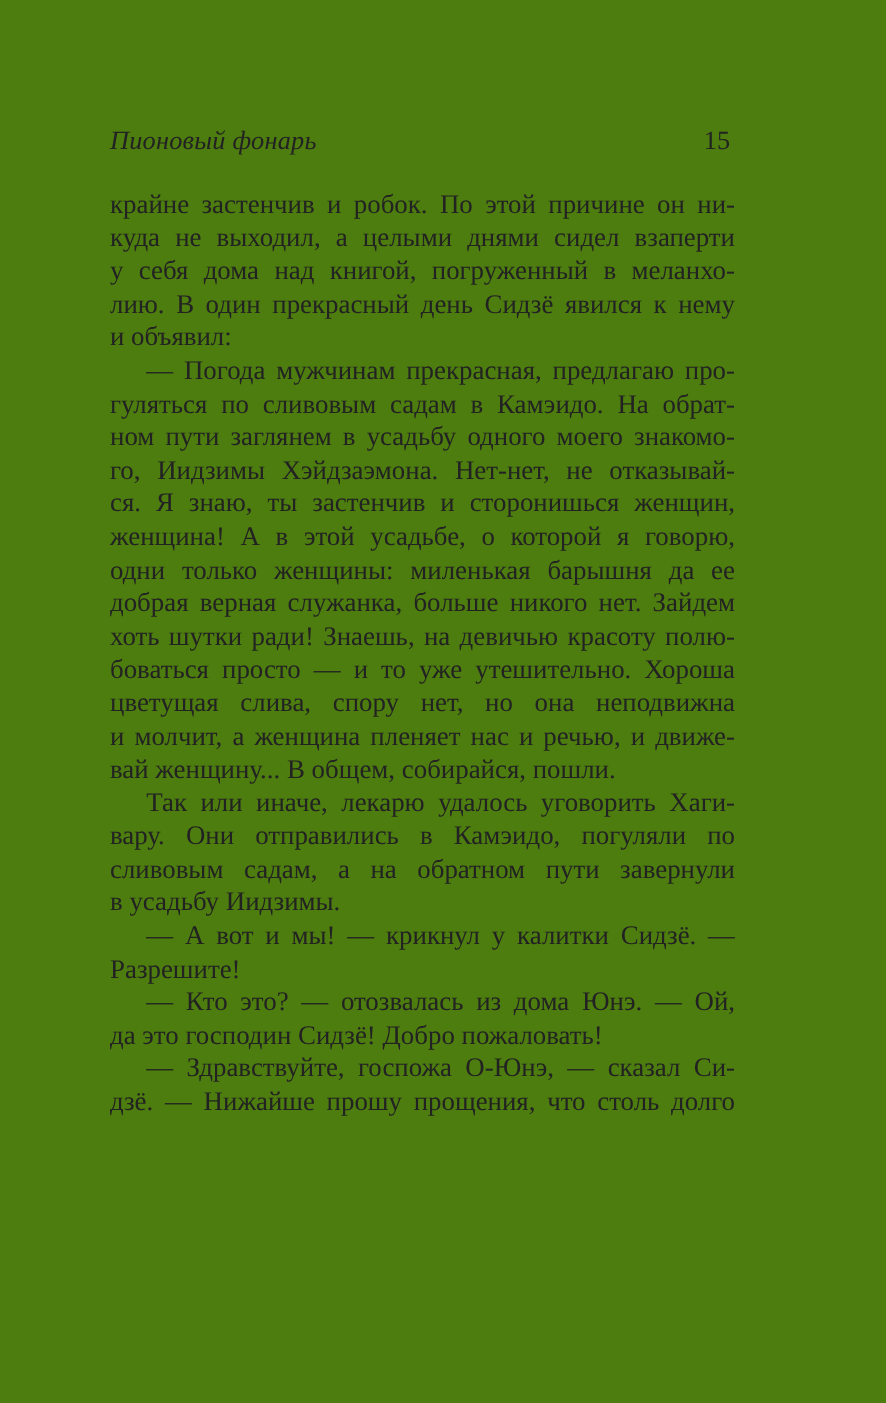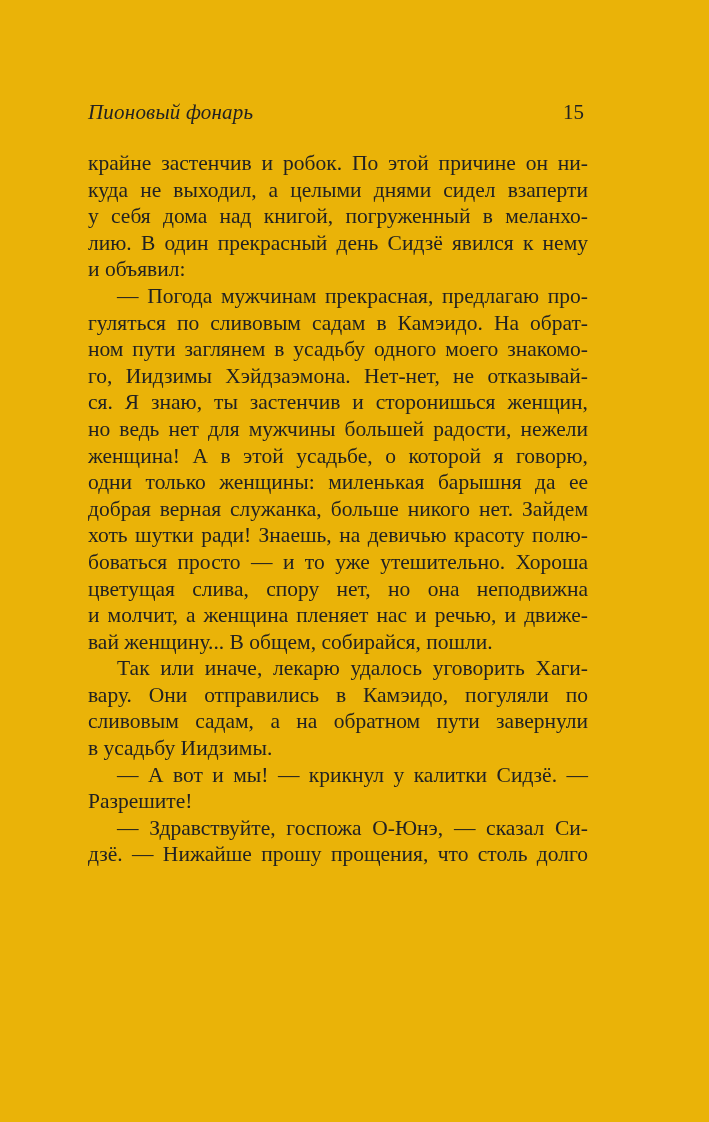--- a/index.html
+++ b/index.html
@@ -4,21 +4,21 @@
 <style>
   html, body {
     margin: 0;
     padding: 0;
     background: #ffffff;
   }
   .page {
     position: relative;
     width: 709px;
     height: 1122px;
-    background: #eab308;
+    background: #4d7c0f;
     color: #222222;
     font-family: "Liberation Serif", "DejaVu Serif", serif;
     overflow: hidden;
   }
   .running-head {
     position: absolute;
     left: 88px;
     top: 100px;
     width: 500px;
     display: flex;
@@ -81,21 +81,20 @@
       <div class="ln">лию. В один прекрасный день Сидзё явился к нему</div>
       <div class="ln end">и объявил:</div>
     </div>
 
     <div class="paragraph">
       <div class="ln ind">— Погода мужчинам прекрасная, предлагаю про-</div>
       <div class="ln">гуляться по сливовым садам в Камэидо. На обрат-</div>
       <div class="ln">ном пути заглянем в усадьбу одного моего знакомо-</div>
       <div class="ln">го, Иидзимы Хэйдзаэмона. Нет-нет, не отказывай-</div>
       <div class="ln">ся. Я знаю, ты застенчив и сторонишься женщин,</div>
-      <div class="ln">но ведь нет для мужчины большей радости, нежели</div>
       <div class="ln">женщина! А в этой усадьбе, о которой я говорю,</div>
       <div class="ln">одни только женщины: миленькая барышня да ее</div>
       <div class="ln">добрая верная служанка, больше никого нет. Зайдем</div>
       <div class="ln">хоть шутки ради! Знаешь, на девичью красоту полю-</div>
       <div class="ln">боваться просто — и то уже утешительно. Хороша</div>
       <div class="ln">цветущая слива, спору нет, но она неподвижна</div>
       <div class="ln">и молчит, а женщина пленяет нас и речью, и движе-</div>
       <div class="ln end">вай женщину... В общем, собирайся, пошли.</div>
     </div>
 
@@ -104,20 +103,24 @@
       <div class="ln">вару. Они отправились в Камэидо, погуляли по</div>
       <div class="ln">сливовым садам, а на обратном пути завернули</div>
       <div class="ln end">в усадьбу Иидзимы.</div>
     </div>
 
     <div class="paragraph">
       <div class="ln ind">— А вот и мы! — крикнул у калитки Сидзё. —</div>
       <div class="ln end">Разрешите!</div>
     </div>
 
+    <div class="paragraph">
+      <div class="ln ind">— Кто это? — отозвалась из дома Юнэ. — Ой,</div>
+      <div class="ln end">да это господин Сидзё! Добро пожаловать!</div>
+    </div>
 
     <div class="paragraph">
       <div class="ln ind">— Здравствуйте, госпожа О-Юнэ, — сказал Си-</div>
       <div class="ln">дзё. — Нижайше прошу прощения, что столь долго</div>
     </div>
 
   </div>
 </div>
 
 </body></html>

